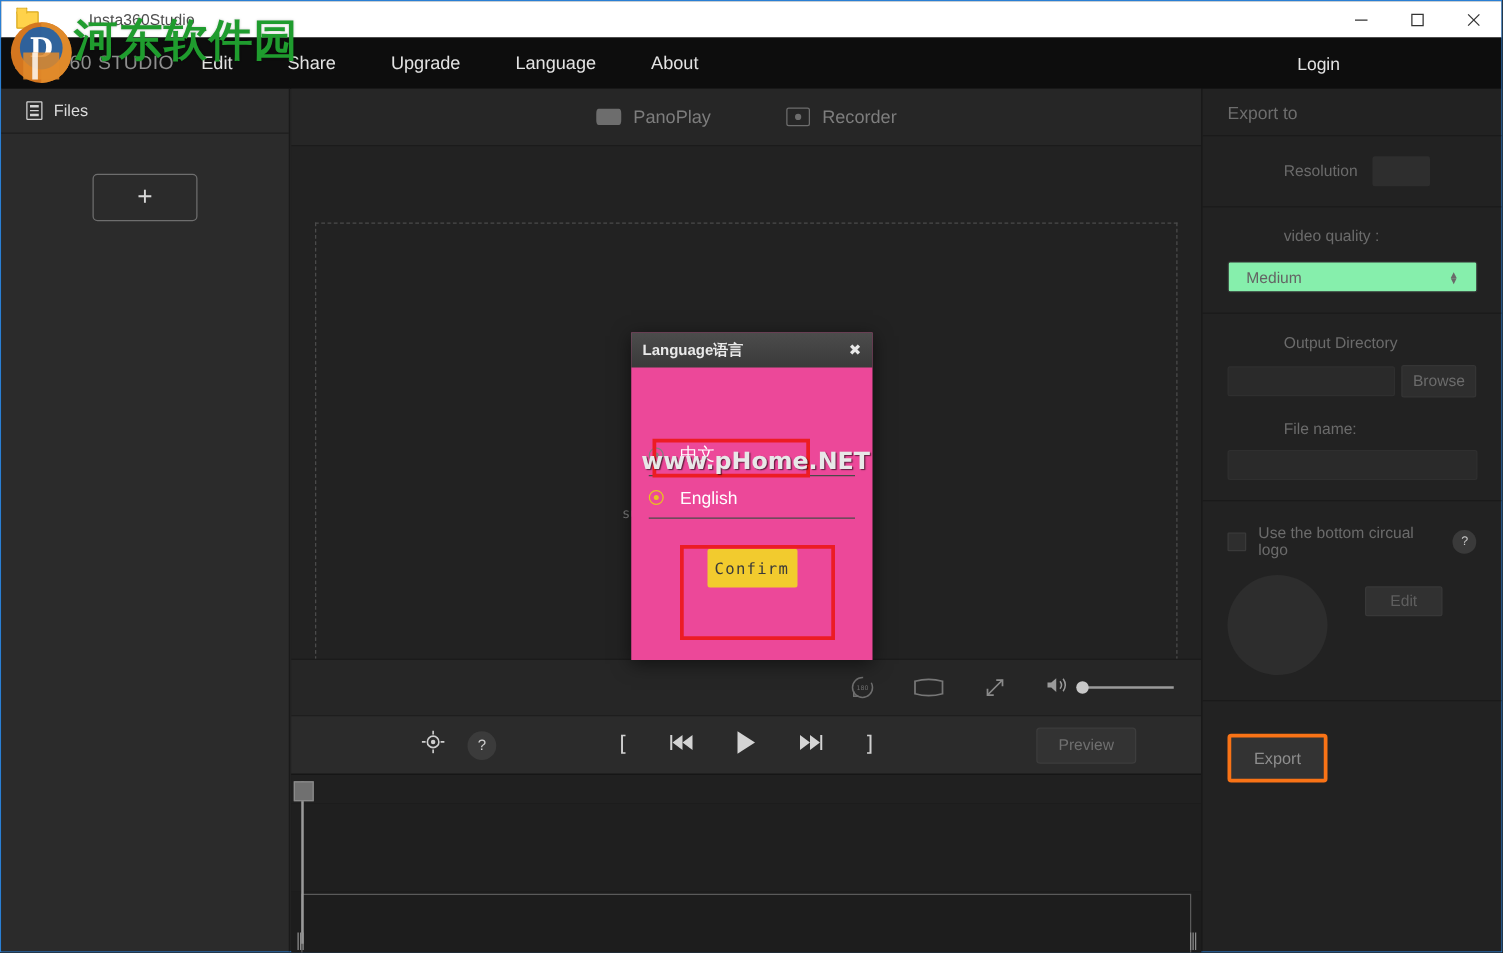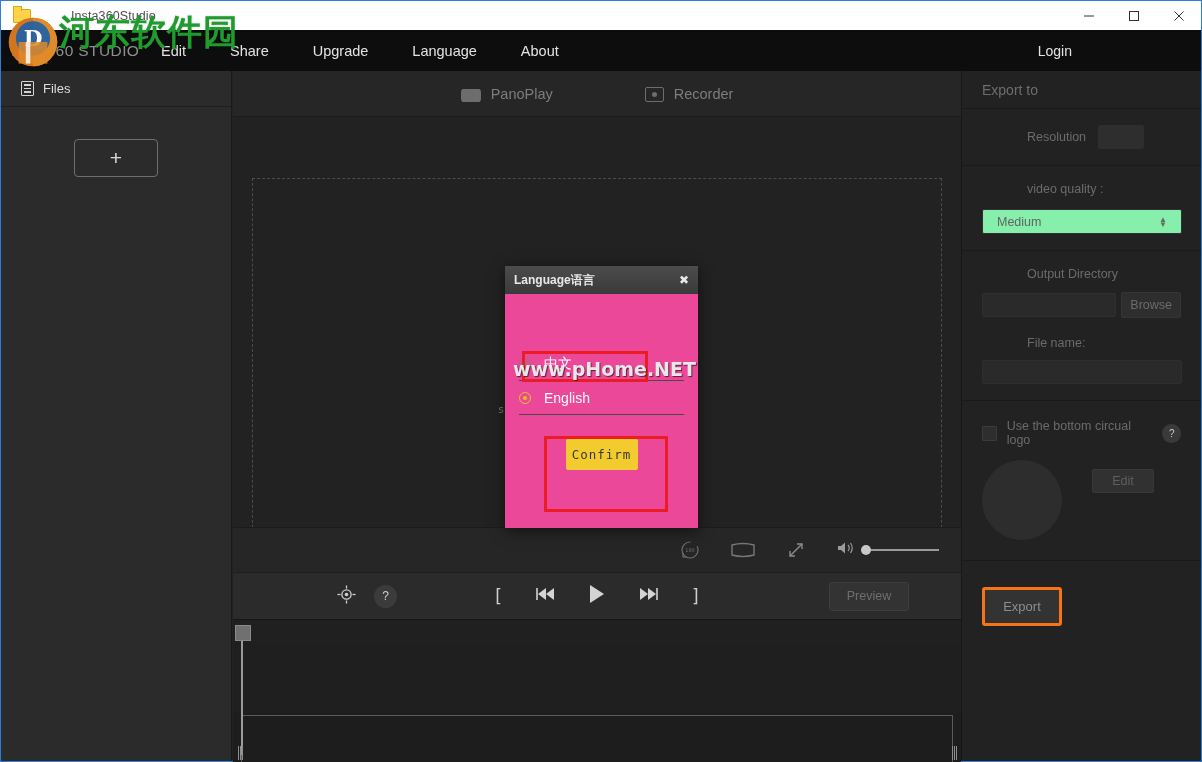--- a/index.html
+++ b/index.html
@@ -42,21 +42,21 @@
               display:flex;flex-direction:column;justify-content:center;gap:2px;padding:0 2px;box-sizing:border-box;}
   .files-icon i{display:block;height:1.4px;background:#d4d4d4;width:100%;}
   .files-label{font-size:13px;color:#dcdcdc;margin-left:9px;}
   .addbox{width:82px;height:36px;margin:32px auto 0;border:1px solid #6e6e6e;border-radius:4px;
           display:flex;align-items:center;justify-content:center;color:#d8d8d8;font-size:21px;font-weight:300;}
 
   
   .center{position:absolute;left:232px;top:70px;width:728px;height:690px;background:#222222;}
   .tabbar{height:45px;background:#262626;display:flex;align-items:center;justify-content:center;
           border-bottom:1px solid #1b1b1b;}
-  .tab{display:flex;align-items:flex-end;margin:0 46px;color:#7d7d7d;font-size:14.5px;}
+  .tab{display:flex;align-items:center;margin:0 30px;color:#7d7d7d;font-size:14.5px;}
   .tab .ti{margin-right:10px;display:flex;}
   .ico-pano{width:20px;height:13px;background:#6d6d6d;border-radius:2px/4px;}
   .ico-rec{width:17px;height:13px;border:1.6px solid #6d6d6d;border-radius:2px;
            display:flex;align-items:center;justify-content:center;}
   .ico-rec b{width:5px;height:5px;border-radius:50%;background:#6d6d6d;display:block;}
 
   .stage{position:relative;height:455px;background:#222222;}
   .dropzone{position:absolute;left:19px;top:61px;width:690px;height:360px;
             border:1px dashed #4b4b4b;box-sizing:border-box;
             display:flex;flex-direction:column;align-items:center;justify-content:center;}

